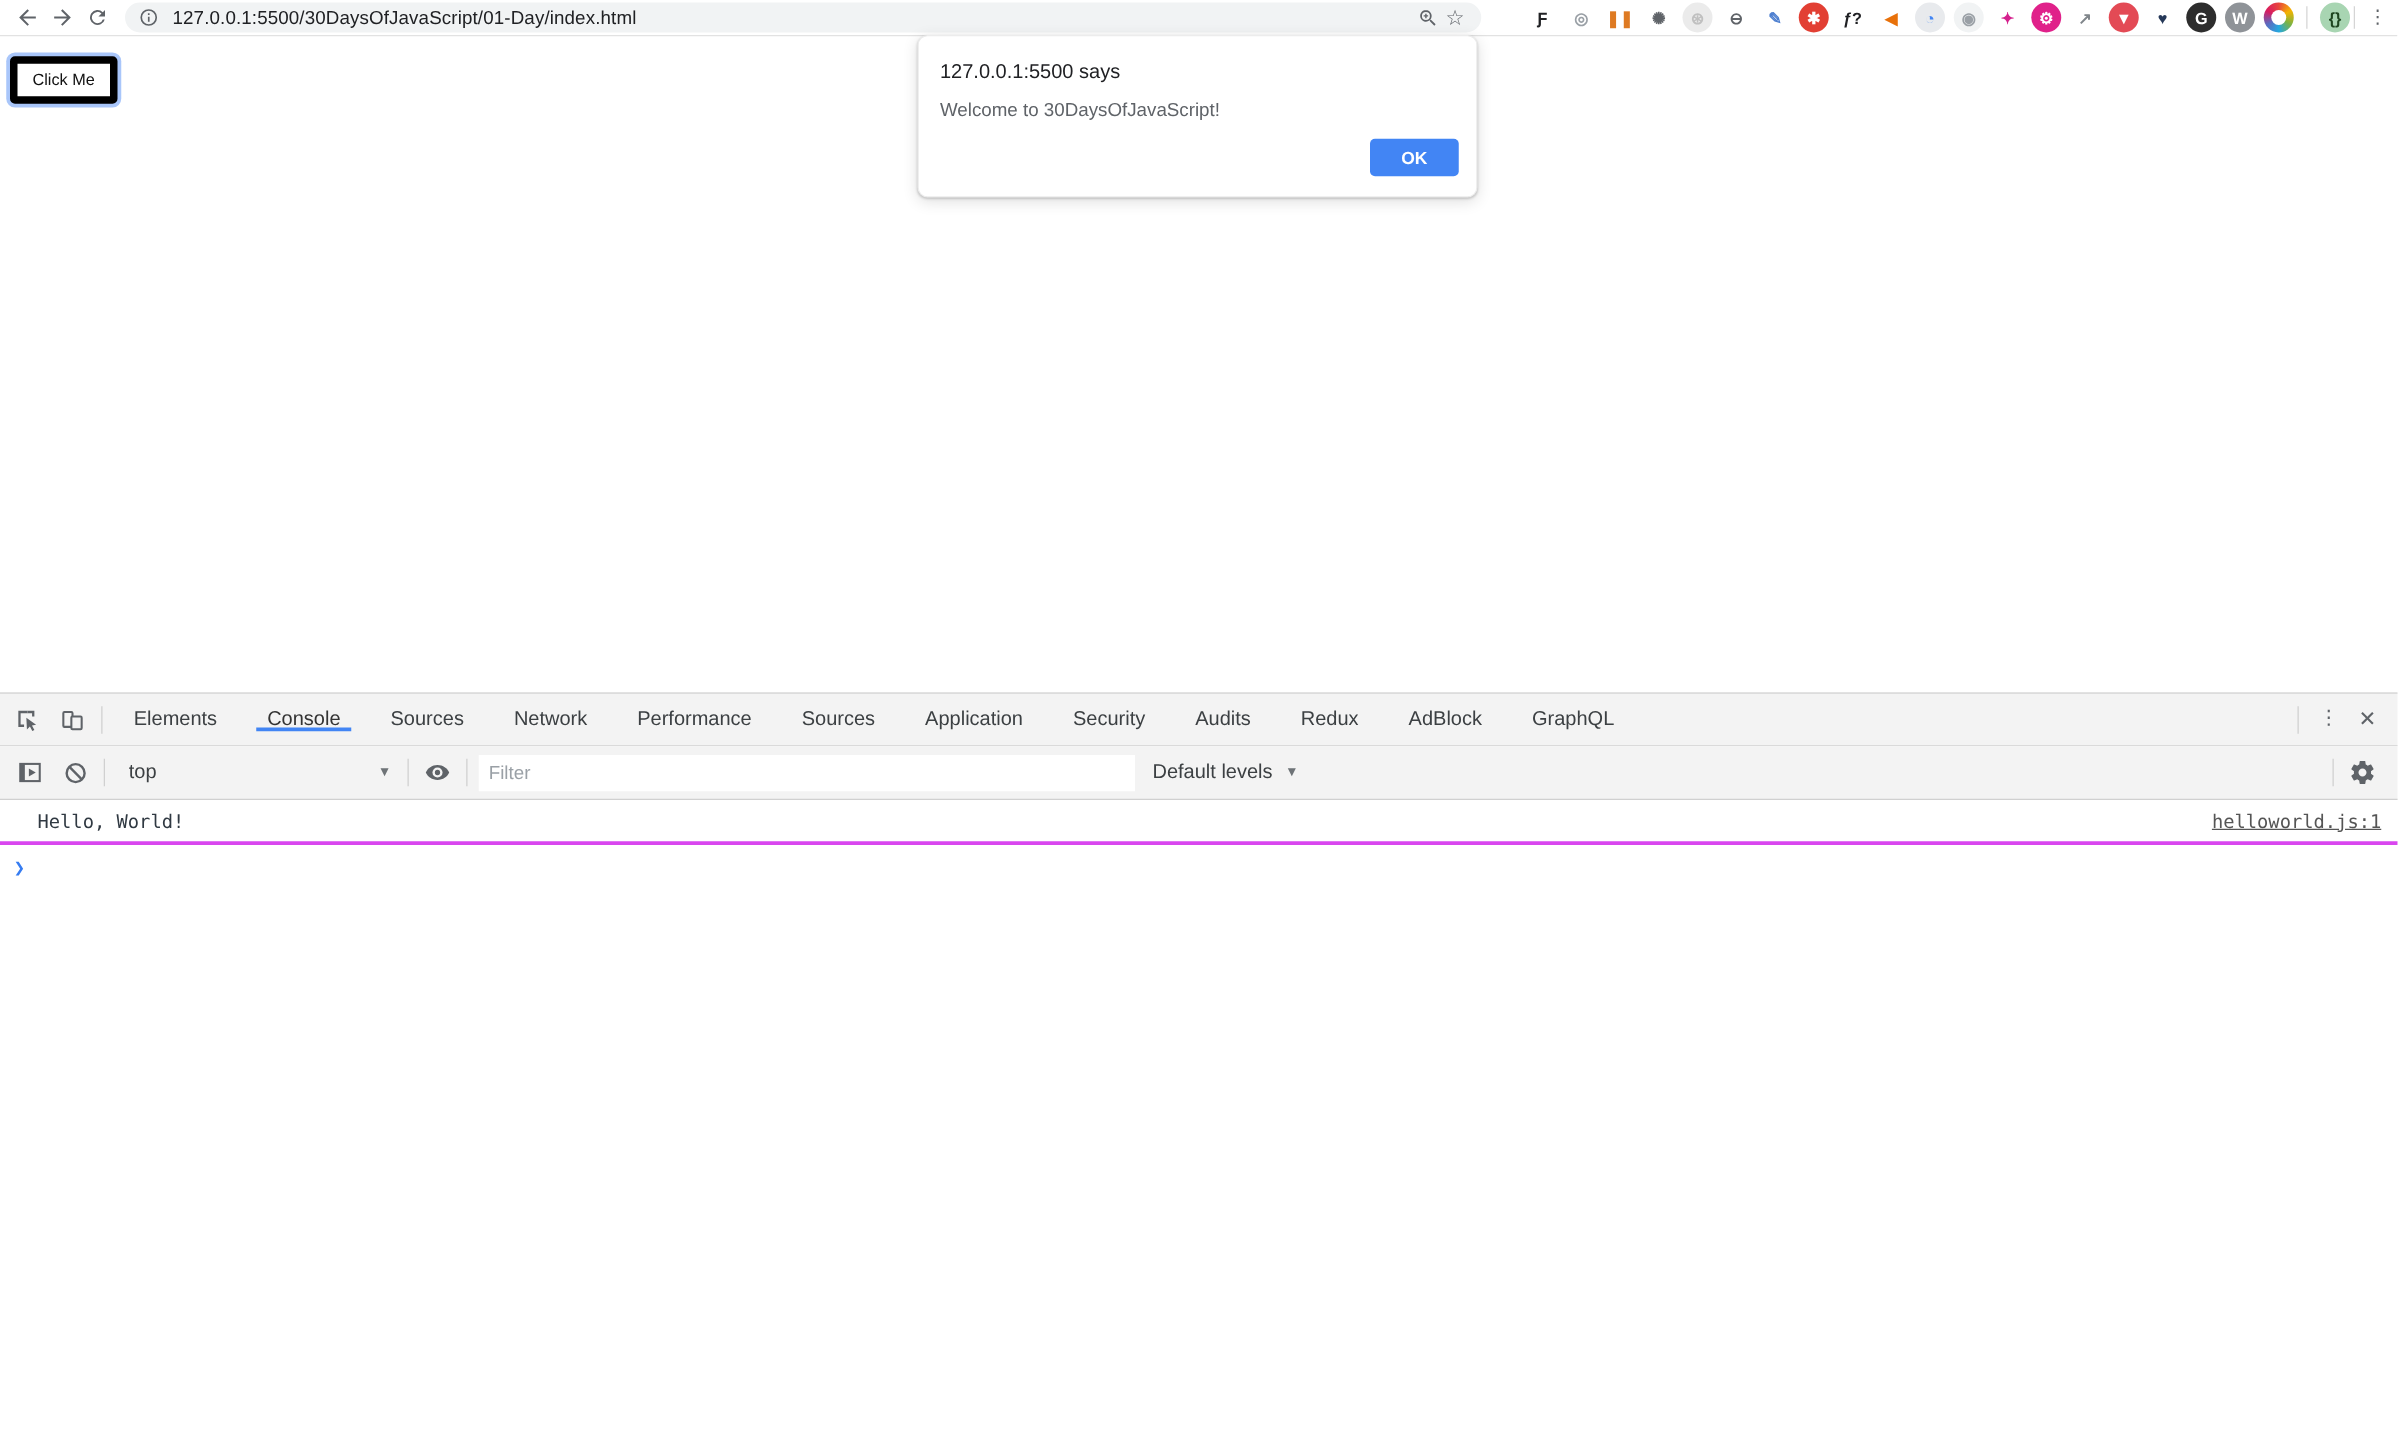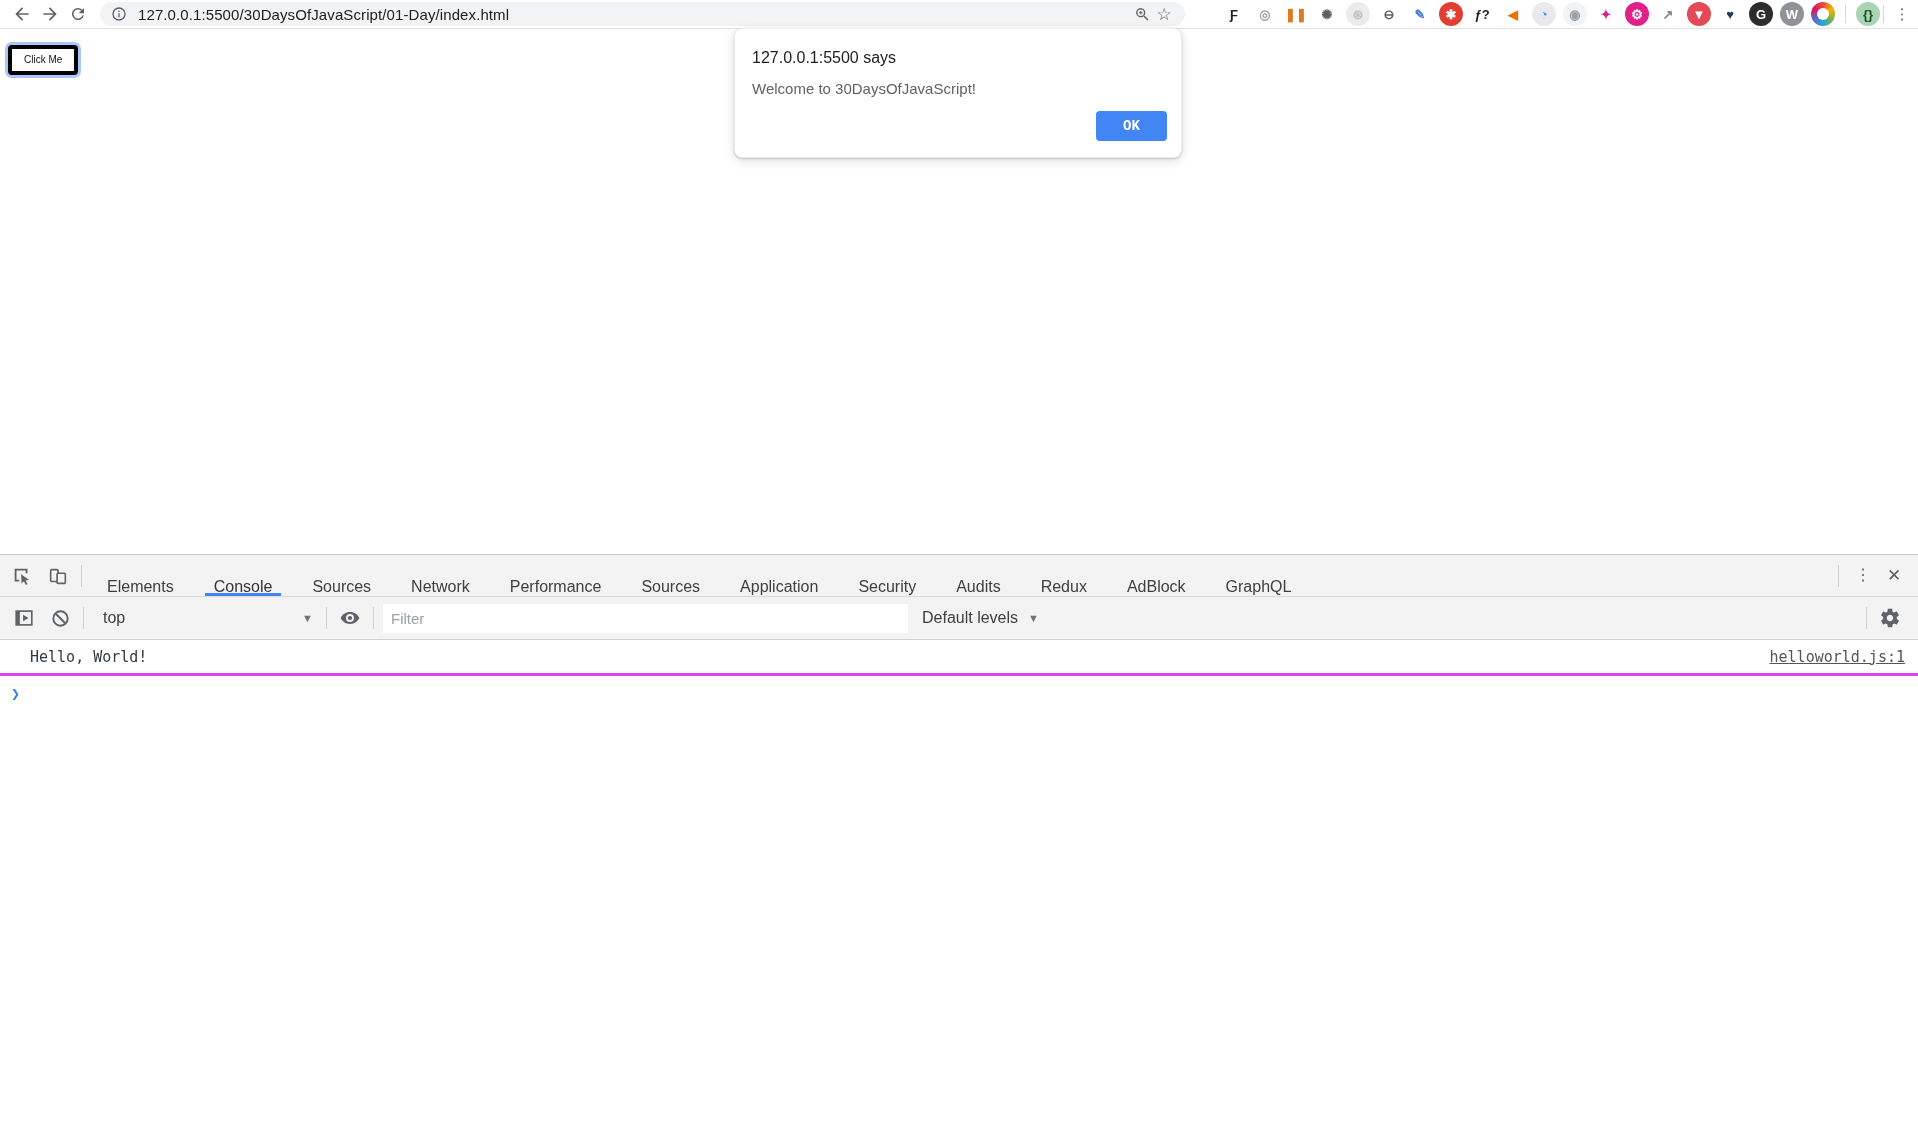--- a/index.html
+++ b/index.html
@@ -26,44 +26,44 @@
   .ext .ext-glyph { pointer-events:none; }
   .ext.ring { background:conic-gradient(#e8453c,#f5b400,#7cb342,#24a8e0,#5c6bc0,#d81b60,#e8453c);
     position:relative; }
   .ext.ring::after { content:''; position:absolute; inset:6px; background:#fff; border-radius:50%; }
   .ext-sep { width:1px; height:18px; background:#d5d5d5; margin:0 3px; flex:0 0 auto; }
   .kebab { font-size:15px; color:#5f6368; letter-spacing:0; width:18px; text-align:center;
     line-height:.38; cursor:pointer; padding-right:2px; }
 
   
   .page { position:relative; height:525px; background:#fff; }
-  .click-btn { position:absolute; left:8px; top:16px; padding:5px 12px 6px; font-size:10px;
-    color:#111; background:#fff; border:4px solid #000000; border-radius:4px;
+  .click-btn { position:absolute; left:8px; top:16px; padding:5px 12px 6px; font-size:13px;
+    color:#111; background:#fff; border:6px solid #000000; border-radius:4px;
     box-shadow:0 0 0 3px #a9c6fa; outline:none; cursor:pointer;
     font-family:"Liberation Sans",sans-serif; }
 
   
   .alert { position:absolute; left:734px; top:28px; width:448px; height:130px; background:#fff;
     border-radius:8px; box-shadow:0 1px 2px rgba(0,0,0,.18), 0 3px 12px rgba(0,0,0,.12);
     border:1px solid #ececec; z-index:10; padding:20px 16px 12px 17px; }
   .alert-title { font-size:16px; font-weight:400; color:#202124; }
   .alert-msg { font-size:15px; color:#5f6368; margin-top:13px; }
   .alert-ok { position:absolute; right:14px; bottom:16px; width:71px; height:30px;
     background:#4285f4; color:#fff; font-size:14px; font-weight:bold; border:none;
-    border-radius:4px; cursor:pointer; font-family:Liberation Mono, monospace; }
+    border-radius:4px; cursor:pointer; font-family:Liberation Sans, sans-serif; }
 
   
   .devtools { position:absolute; left:0; top:554px; width:1918px; height:592px;
     border-top:1px solid #c6c6c6; background:#fff; }
   .dt-tabbar { height:42px; background:#f3f3f3; border-bottom:1px solid #dadada;
     display:flex; align-items:stretch; }
   .dt-icon-btn { width:36px; display:flex; align-items:center; justify-content:center;
     color:#5f6368; cursor:pointer; flex:0 0 auto; }
   .v-sep { width:1px; height:22px; background:#d0d0d0; align-self:center; margin:0 5px; flex:0 0 auto; }
-  .dt-tabs { display:flex; align-items:flex-end; }
+  .dt-tabs { display:flex; align-items:center; }
   .dt-tab { padding:0 20px; display:flex; align-items:center; font-size:16px; color:#3c4043;
     position:relative; cursor:pointer; white-space:nowrap; }
   .dt-tab.active { color:#333; }
   .dt-tab.active::after { content:''; position:absolute; left:11px; right:11px; bottom:0;
     height:3px; background:#4285f4; }
   .dt-tabbar-right { margin-left:auto; display:flex; align-items:center; padding-right:12px; gap:8px; }
   .dt-kebab { font-size:16px; color:#5f6368; line-height:.4; width:22px; text-align:center; cursor:pointer; }
   .dt-close { font-size:17px; color:#5f6368; width:24px; text-align:center; cursor:pointer; }
 
   .dt-toolbar { height:43px; background:#f3f3f3; border-bottom:1px solid #d0d0d0;

